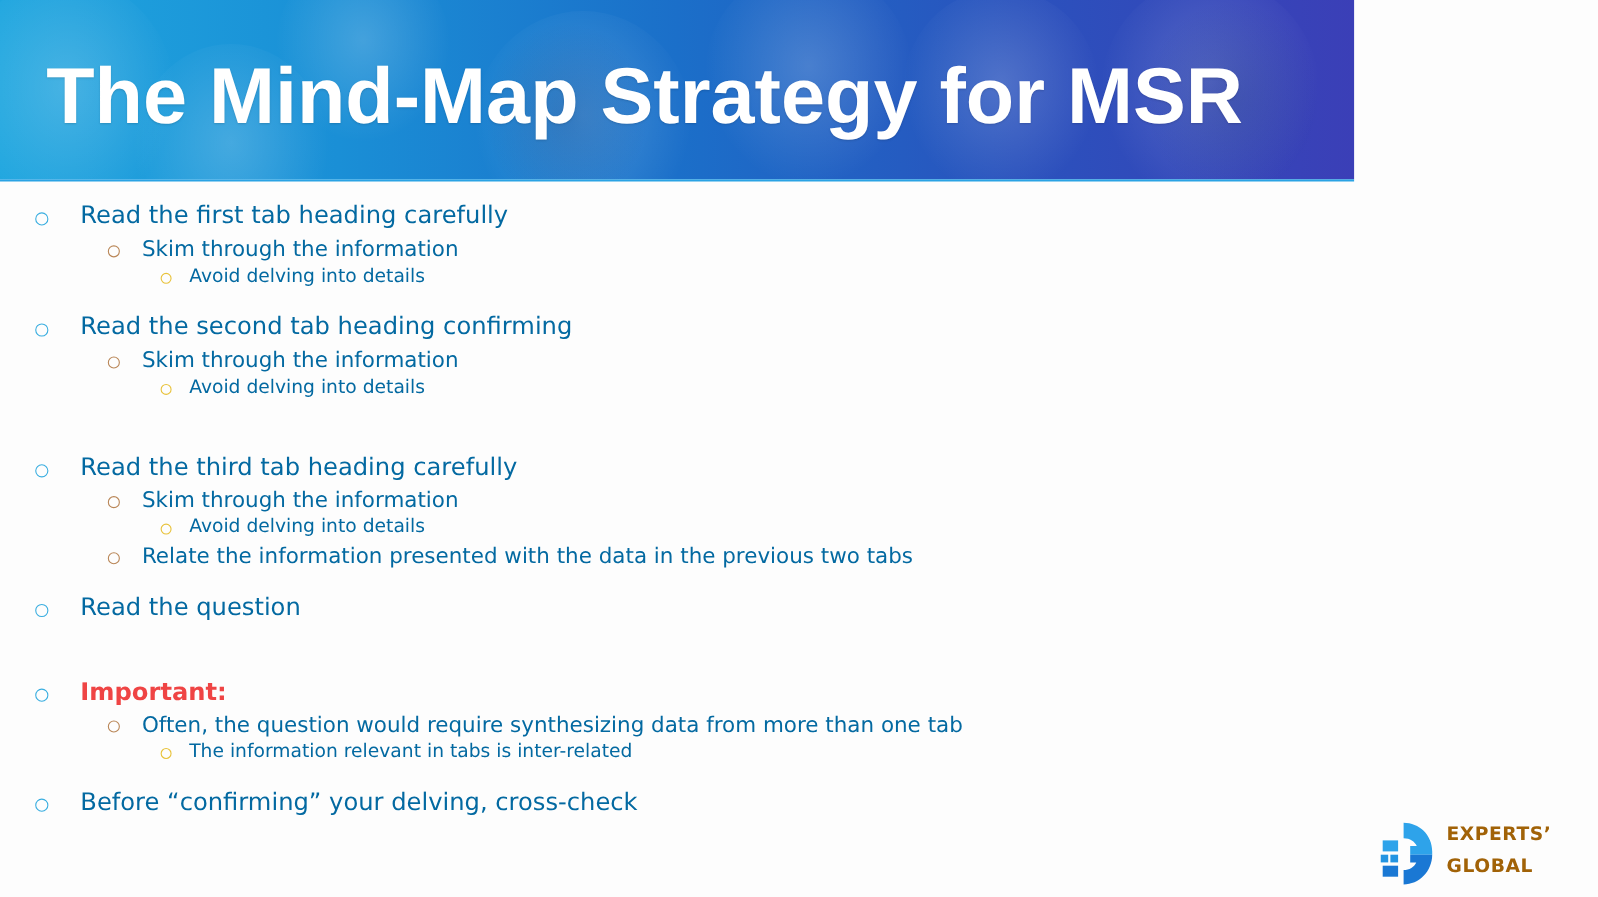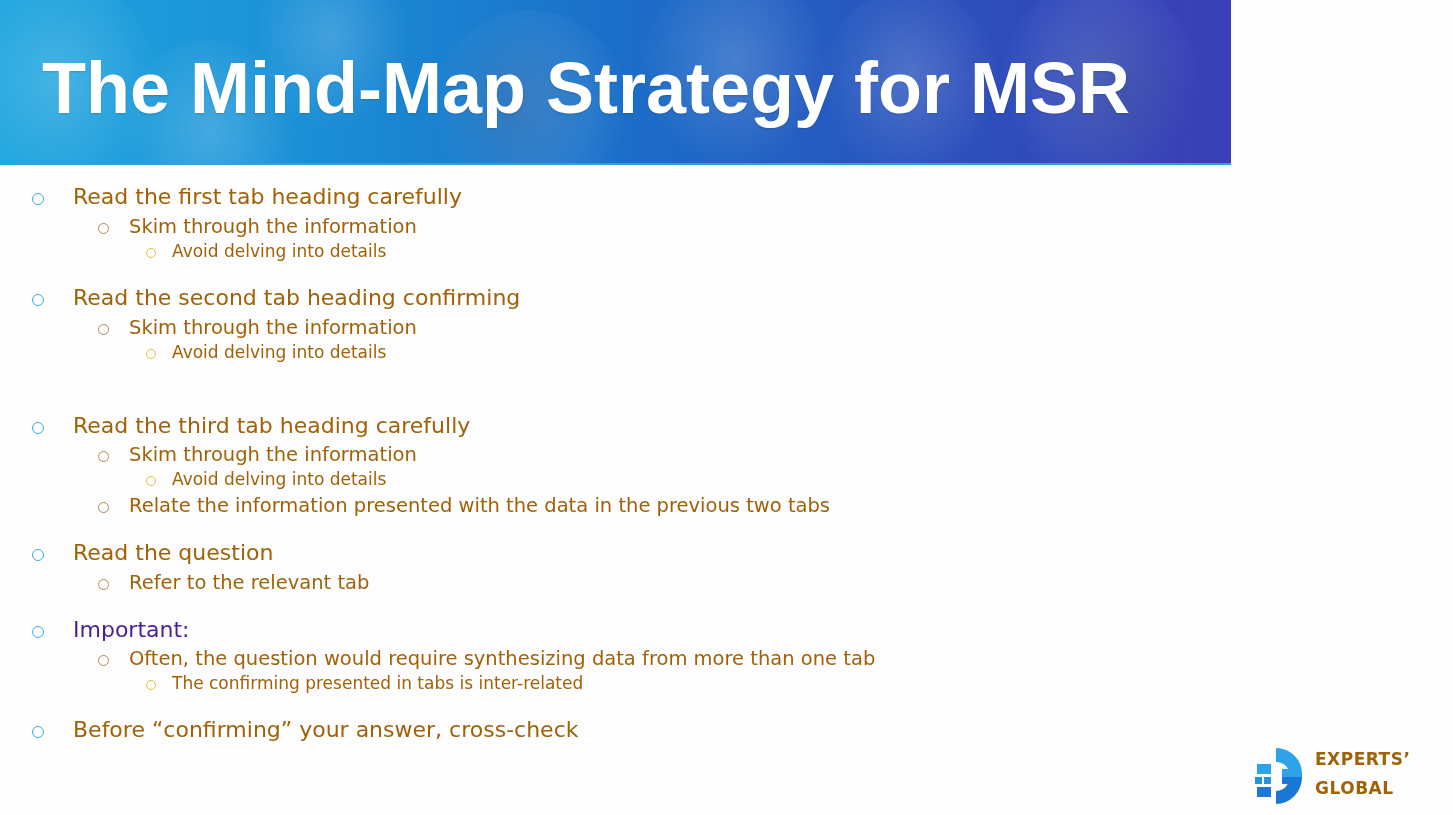--- a/index.html
+++ b/index.html
@@ -56,37 +56,37 @@
     
     .content {
       position: absolute;
       left: 0; top: 0;
       width: 1453px;
       height: 815px;
     }
     .item {
       position: absolute;
       white-space: nowrap;
-      color: #a16207;
+      color: #0369a1;
       font-family: "DejaVu Sans", sans-serif;
     }
     .item .bullet {
       position: absolute;
       display: inline-block;
       box-sizing: border-box;
       border-radius: 50%;
       background: transparent;
     }
     .lvl1 { font-size: 22px; }
     .lvl2 { font-size: 19.5px; }
     .lvl3 { font-size: 17px; }
     .lvl1 .bullet { width: 12px; height: 12px; border: 1.6px solid #3aaee0; left: -41px; top: 9px; }
     .lvl2 .bullet { width: 11px; height: 11px; border: 1.5px solid #b98657; left: -31px; top: 8px; }
     .lvl3 .bullet { width: 10px; height: 10px; border: 1.4px solid #e8c23a; left: -26px; top: 7px; }
-    .important { color: #4c1d95; }
+    .important { color: #ef4444; font-weight: bold; }
     
     .logo {
       position: absolute;
       left: 1255px;
       top: 745px;
       width: 190px;
       height: 60px;
     }
     .logo svg { position: absolute; left: 0; top: 2px; }
     .logo-text {
@@ -164,41 +164,37 @@
     </div>
     <div class="item lvl2" style="left:129px;top:494px;">
       <span class="bullet"></span>
       <span>Relate the information presented with the data in the previous two tabs</span>
     </div>
 
     <div class="item lvl1" style="left:73px;top:540px;">
       <span class="bullet"></span>
       <span>Read the question</span>
     </div>
-    <div class="item lvl2" style="left:129px;top:571px;">
-      <span class="bullet"></span>
-      <span>Refer to the relevant tab</span>
-    </div>
 
     <div class="item lvl1 important" style="left:73px;top:617px;">
       <span class="bullet"></span>
       <span>Important:</span>
     </div>
     <div class="item lvl2" style="left:129px;top:647px;">
       <span class="bullet"></span>
       <span>Often, the question would require synthesizing data from more than one tab</span>
     </div>
     <div class="item lvl3" style="left:172px;top:673px;">
       <span class="bullet"></span>
-      <span>The confirming presented in tabs is inter-related</span>
+      <span>The information relevant in tabs is inter-related</span>
     </div>
 
     <div class="item lvl1" style="left:73px;top:717px;">
       <span class="bullet"></span>
-      <span>Before “confirming” your answer, cross-check</span>
+      <span>Before “confirming” your delving, cross-check</span>
     </div>
   </div>
 
   <div class="logo">
     <svg width="50" height="58" viewBox="0 0 50 58">
 
       <path d="M22 2 A26 26 0 0 1 47 30 L47 31 A26 26 0 0 1 22 56 L22 42 A12 12 0 0 0 33 33 L24 33 L24 24 L47 24" fill="none" stroke="#1f8fe0" stroke-width="0"></path>
       <path d="M21 1 C35 1 47 12 47 27 L47 30 L27 30 L27 22 L33 22 C31 18 27 15 21 15 Z" fill="#2ea3ea"></path>
       <path d="M27 30 L47 30 C47 45 35 57 21 57 L21 44 C26 44 31 41 32.5 37 L27 37 Z" fill="#1a78d4"></path>
       <rect x="2" y="17" width="14" height="10" fill="#2ea3ea"></rect>

